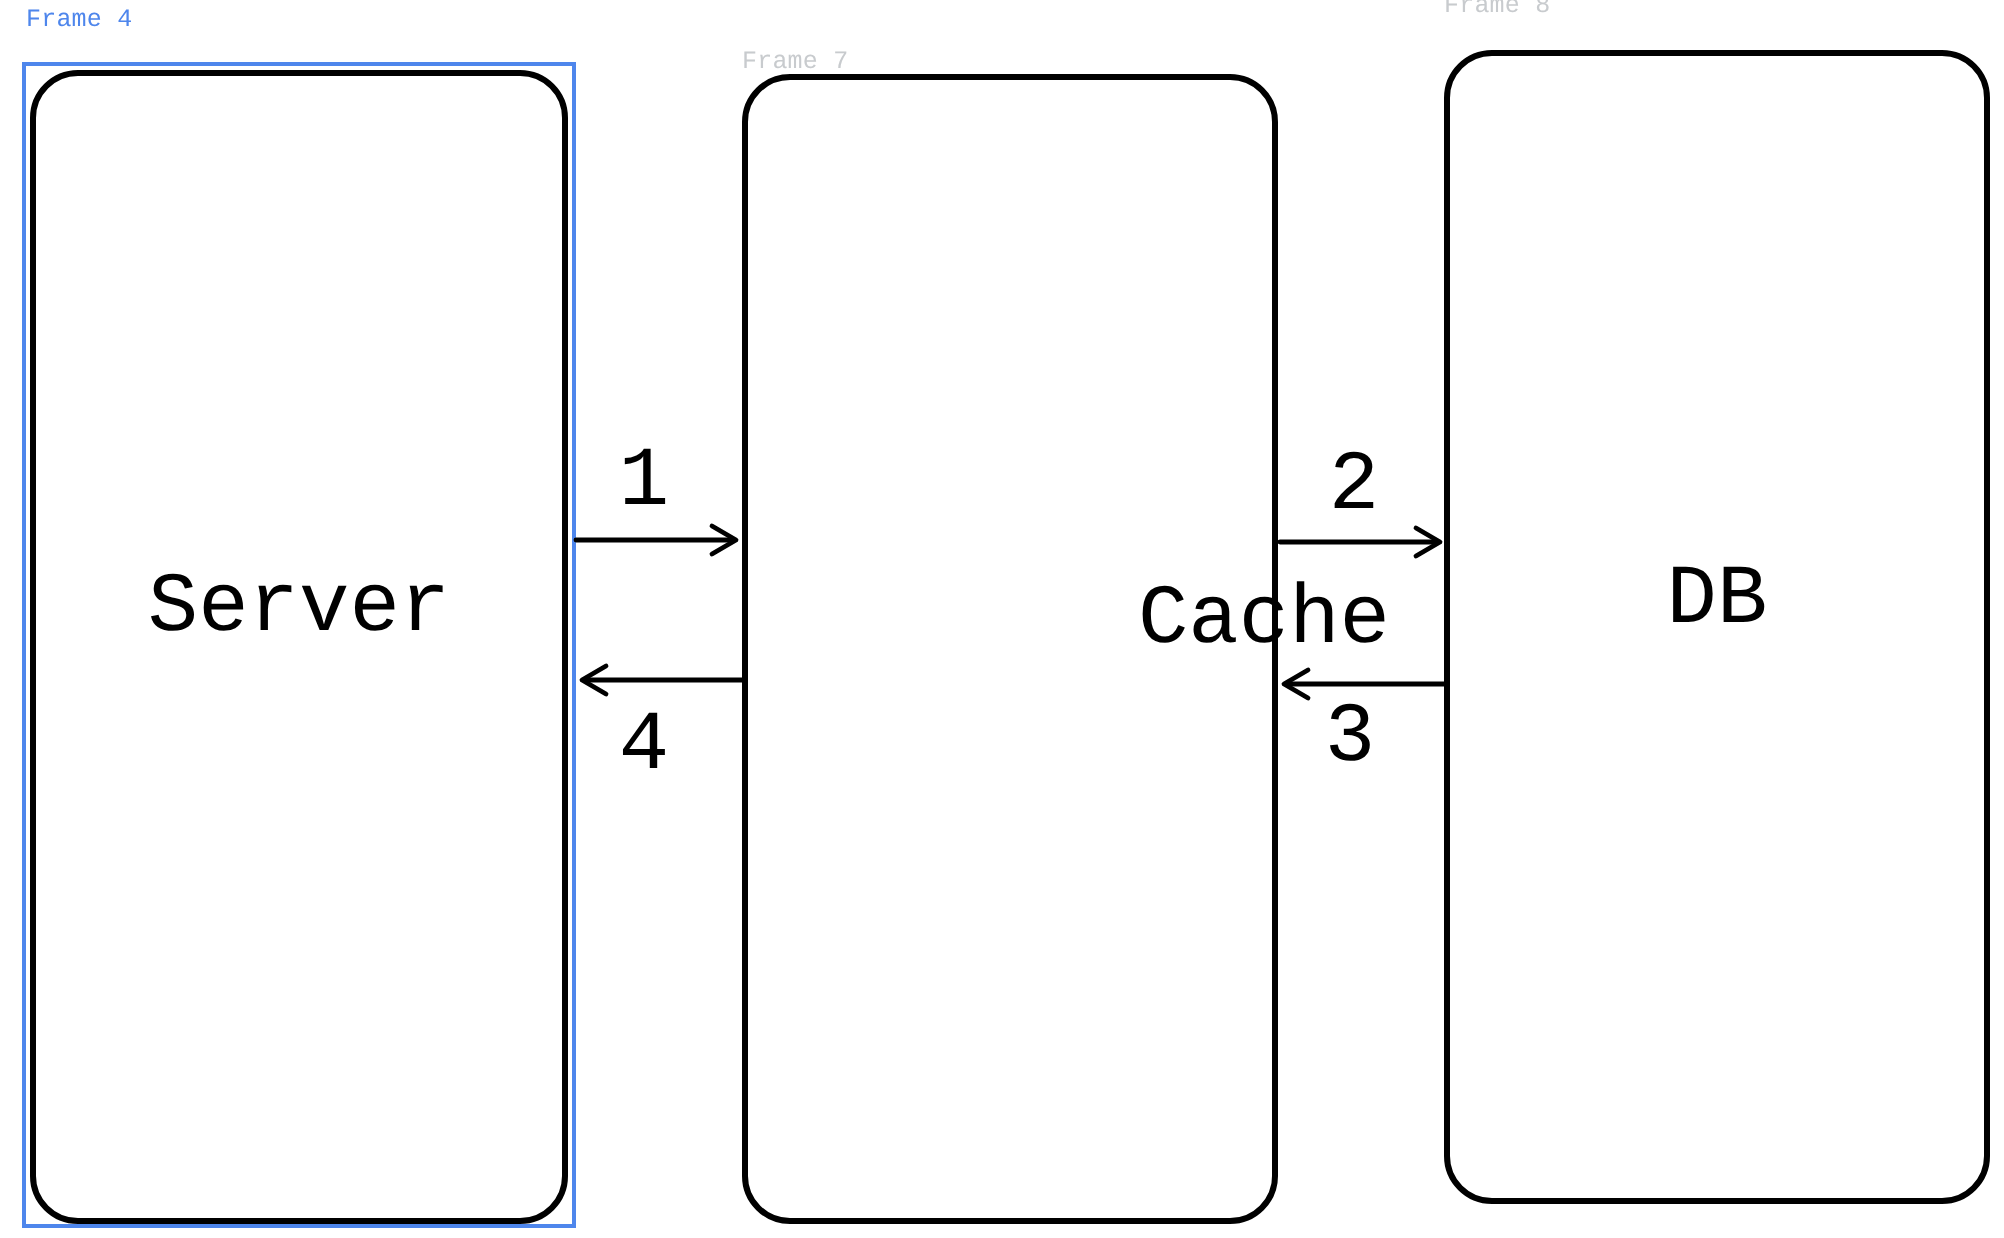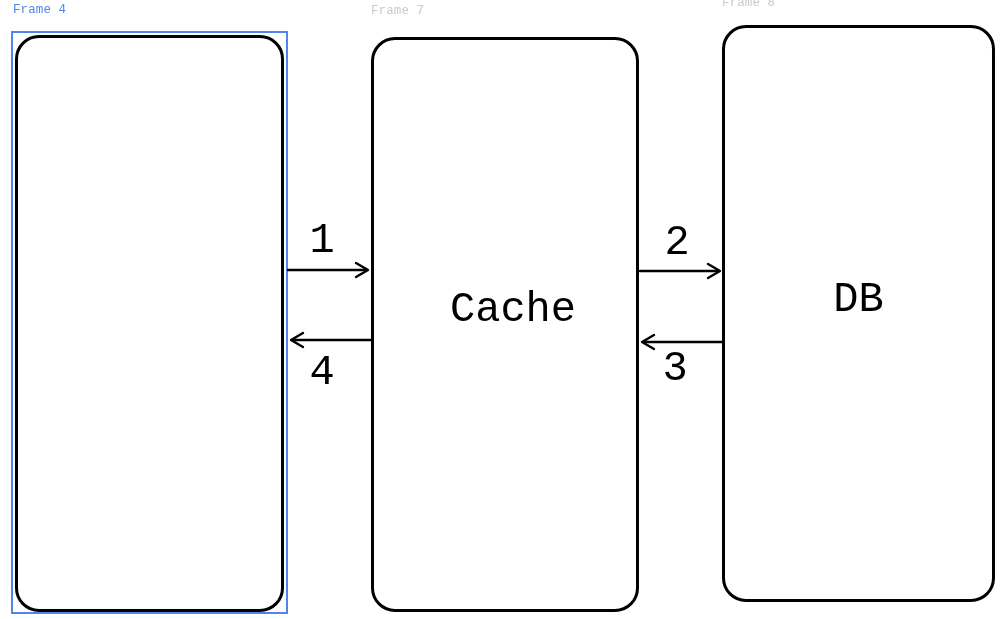--- a/index.html
+++ b/index.html
@@ -61,30 +61,31 @@
     stroke-linecap: round;
     stroke-linejoin: round;
   }
 </style>
 </head>
 <body>
 
 <div id="canvas">
 
   <div class="frame-name selected" style="left:13px; top:3px;">Frame 4</div>
-  <div class="frame-name" style="left:371px; top:4px;">Frame 7</div>
+  <div class="frame-name" style="left:371px; top:24px;">Frame 7</div>
   <div class="frame-name" style="left:722px; top:-4px;">Frame 8</div>
 
   <div class="selection-outline" style="left:11px; top:31px; width:277px; height:583px;"></div>
 
   <div class="frame-rect" style="left:15px; top:35px; width:269px; height:577px;"></div>
   <div class="frame-rect" style="left:371px; top:37px; width:268px; height:575px;"></div>
   <div class="frame-rect" style="left:722px; top:25px; width:273px; height:577px;"></div>
 
-  <div class="node-title" style="left:351px; top:286px; width:324px;">Cache</div>
+  <div class="node-title" style="left:15px; top:280px; width:269px;">Server</div>
+  <div class="node-title" style="left:371px; top:286px; width:324px;text-align:right;">Cache</div>
   <div class="node-title" style="left:722px; top:276px; width:273px;">DB</div>
 
   <svg class="arrows-layer" viewBox="0 0 1002 619" xmlns="http://www.w3.org/2000/svg">
     <g>
       <line x1="288" y1="270" x2="366" y2="270"></line>
       <polyline points="356,263 368,270 356,277"></polyline>
     </g>
     <g>
       <line x1="640" y1="271" x2="718" y2="271"></line>
       <polyline points="708,264 720,271 708,278"></polyline>

